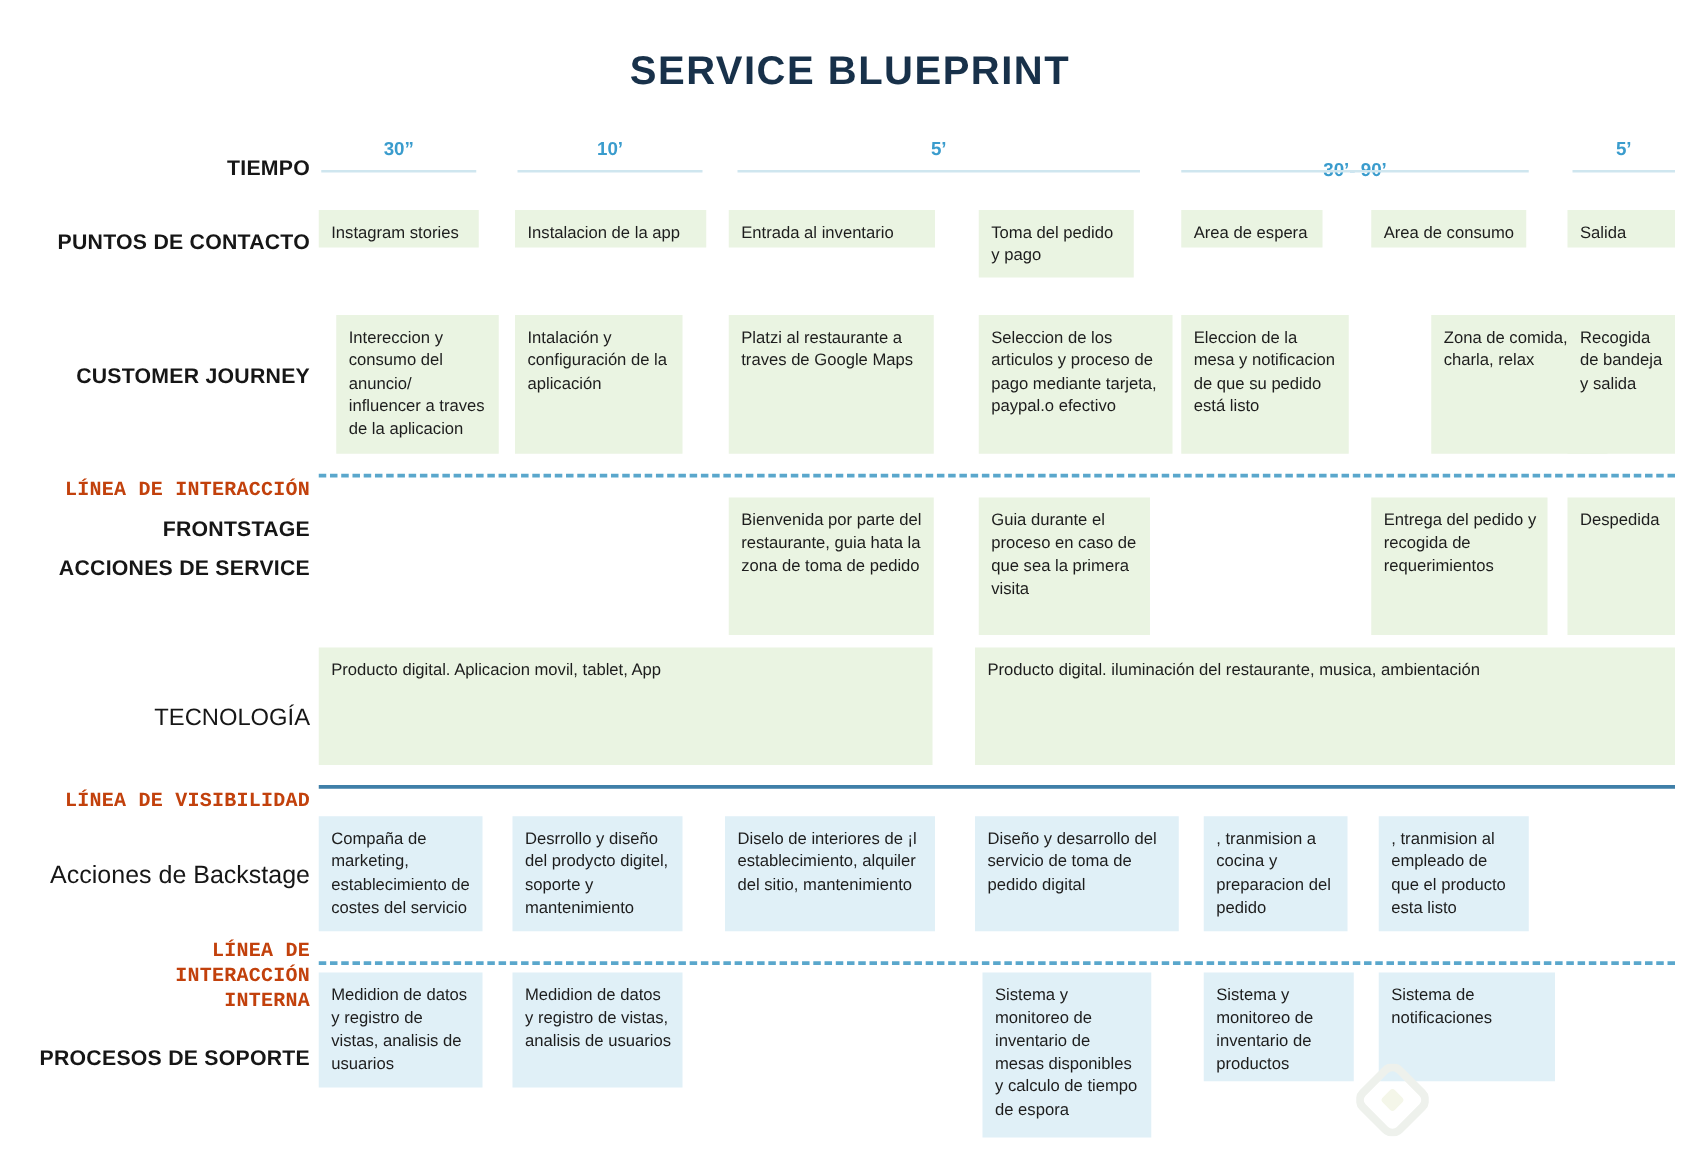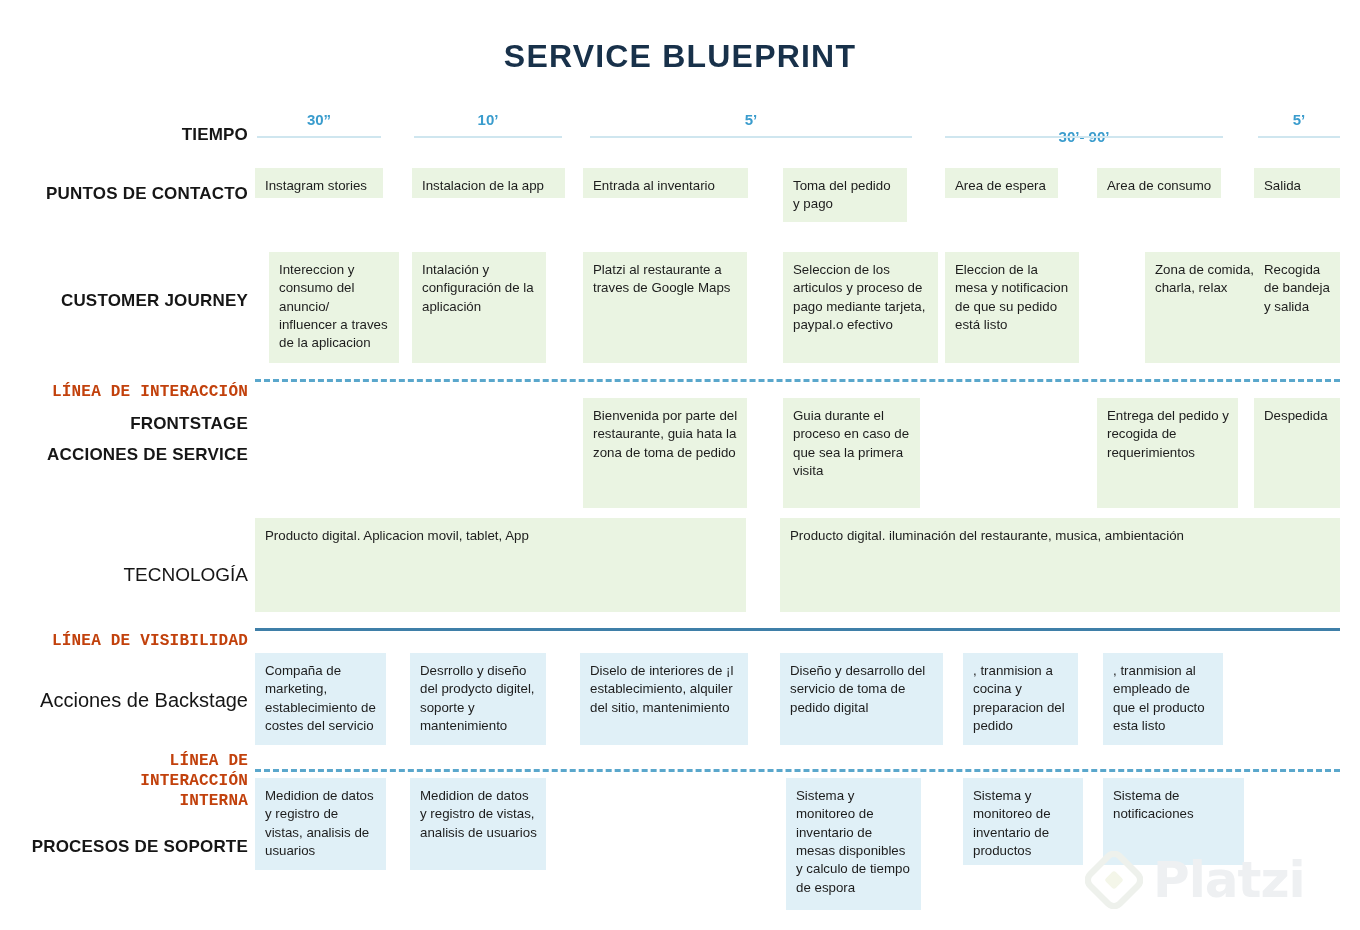--- a/index.html
+++ b/index.html
@@ -204,14 +204,13 @@
 
 <div id="watermark">
   <span class="wm-mark">
     <svg viewBox="0 0 100 100" width="58" height="58" aria-hidden="true">
       <g transform="rotate(45 50 50)">
         <rect x="14" y="14" width="72" height="72" rx="14" ry="14" fill="none" stroke="#eef1ec" stroke-width="11"></rect>
         <rect x="38" y="38" width="24" height="24" rx="5" ry="5" fill="#f4f6e9"></rect>
       </g>
     </svg>
   </span>
-  <span class="wm-text">Platzi</span>
 </div>
 
 </body></html>

